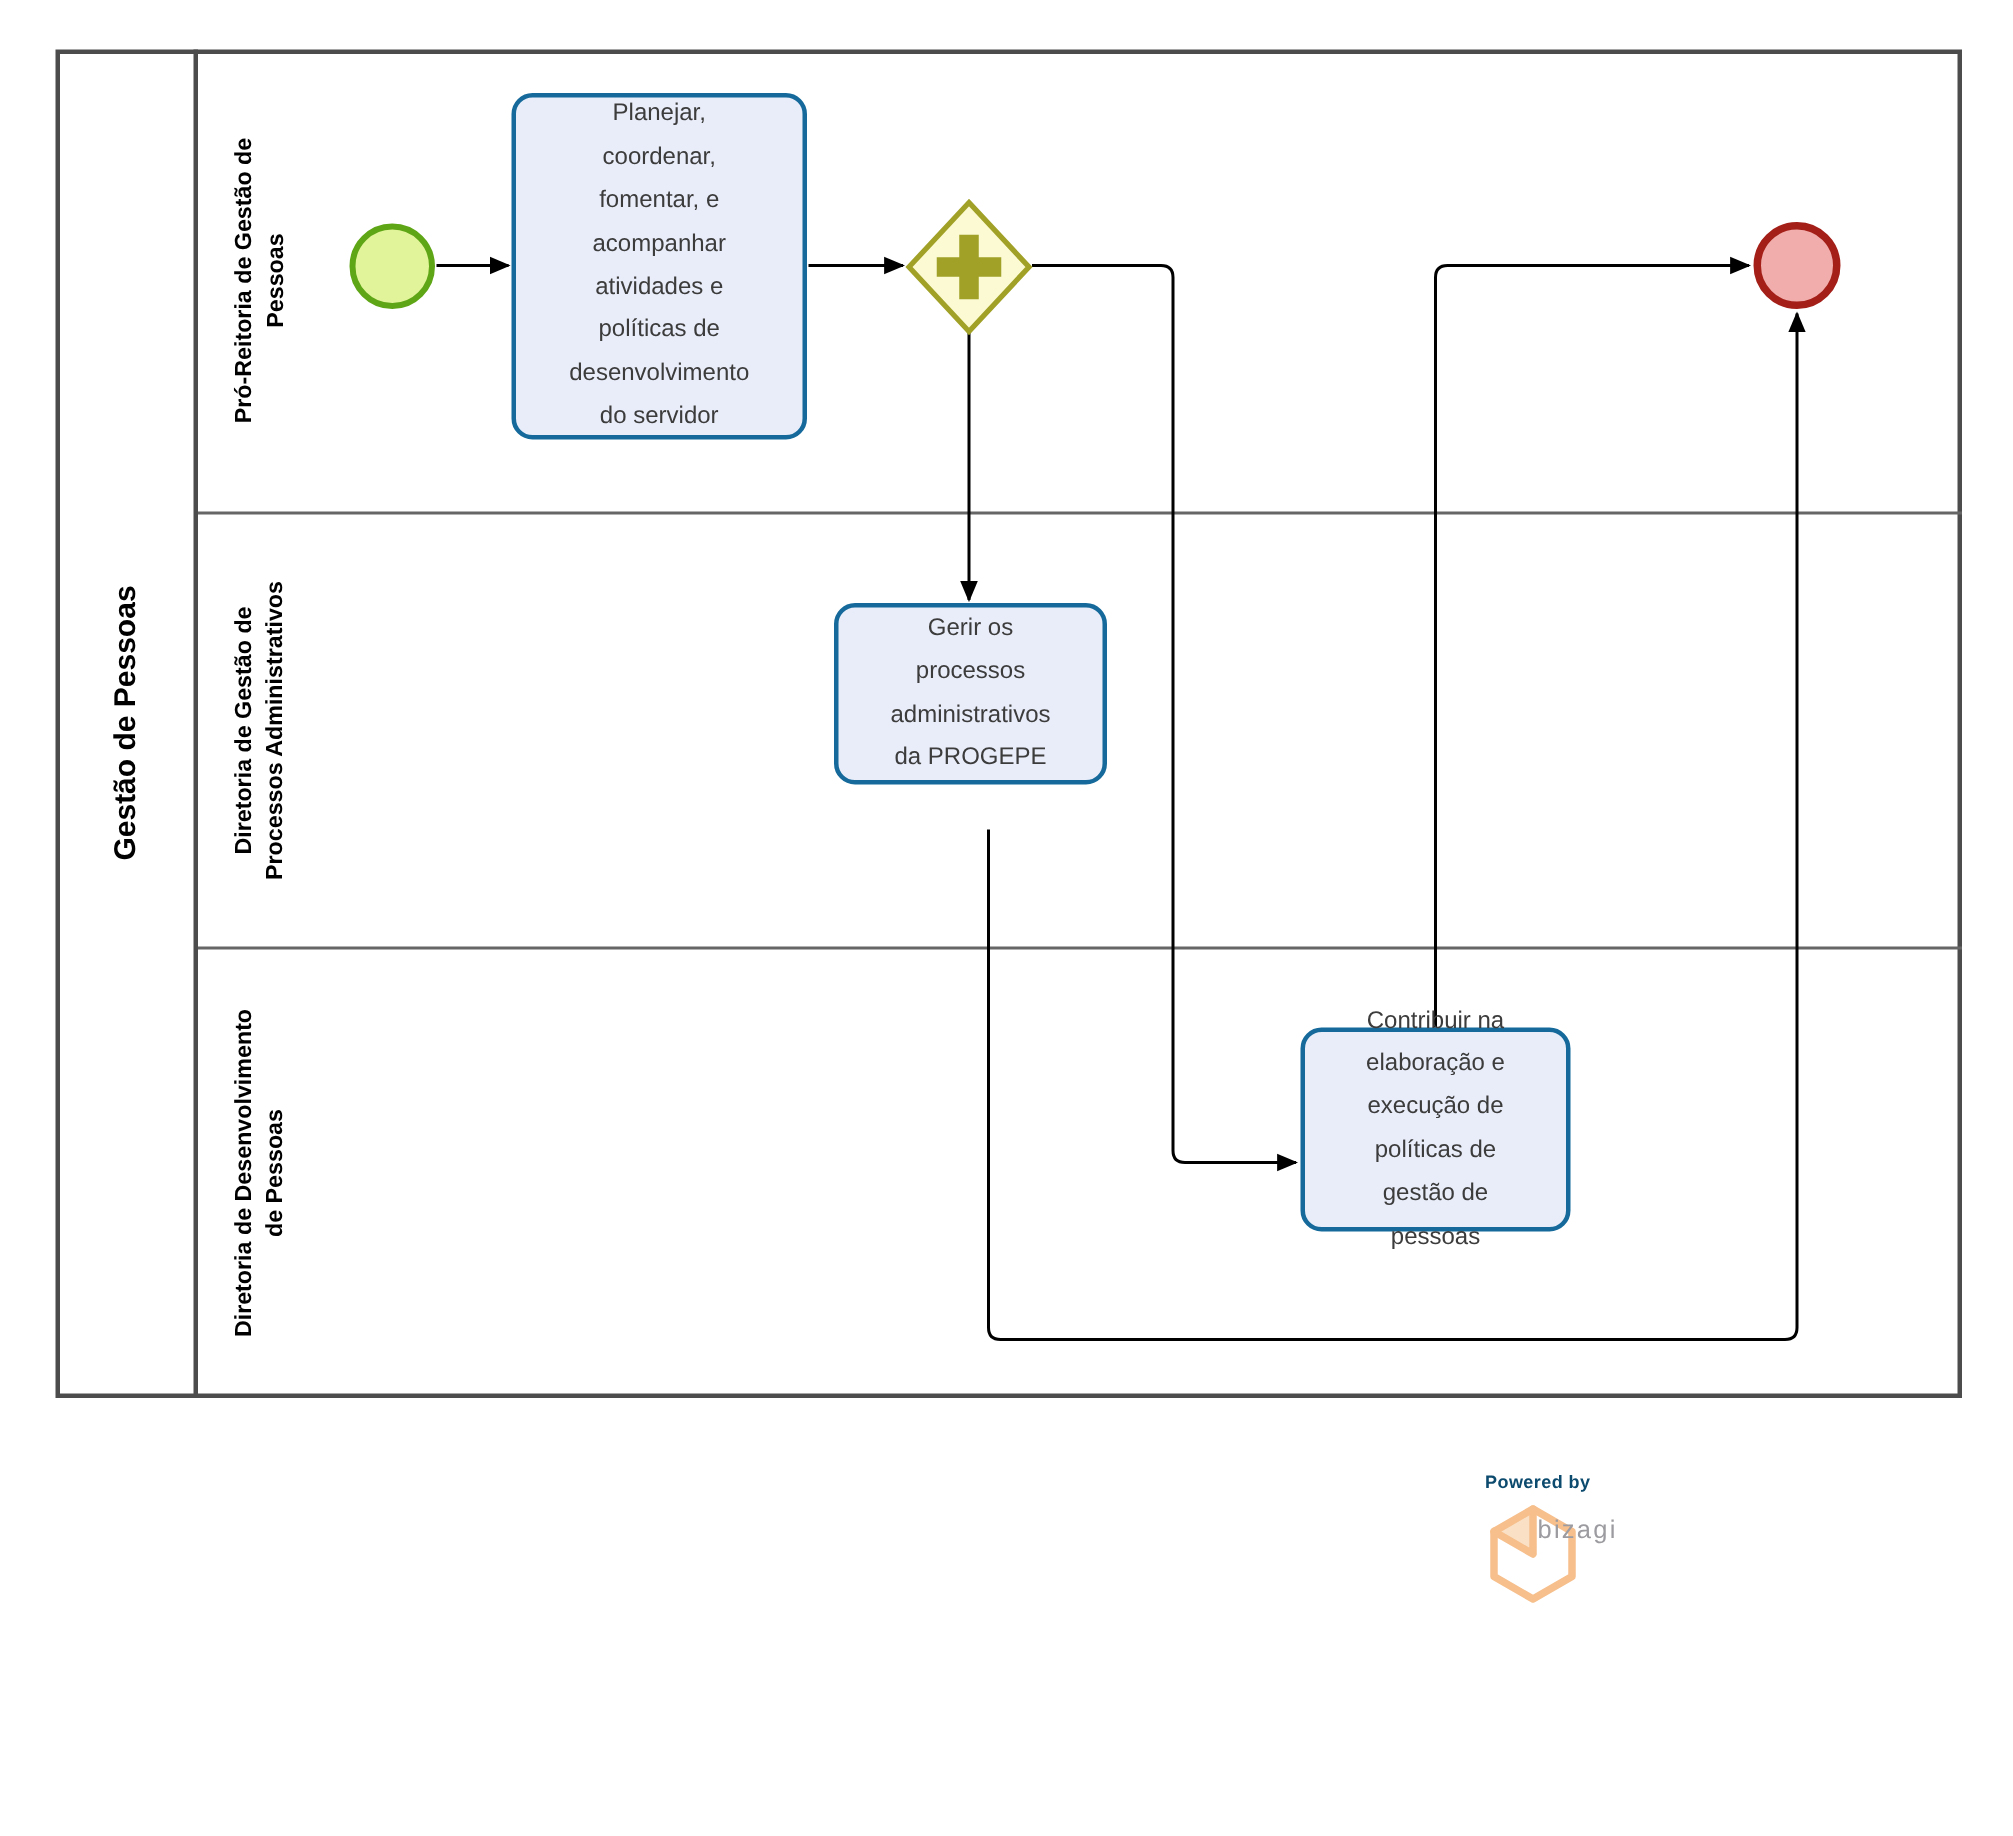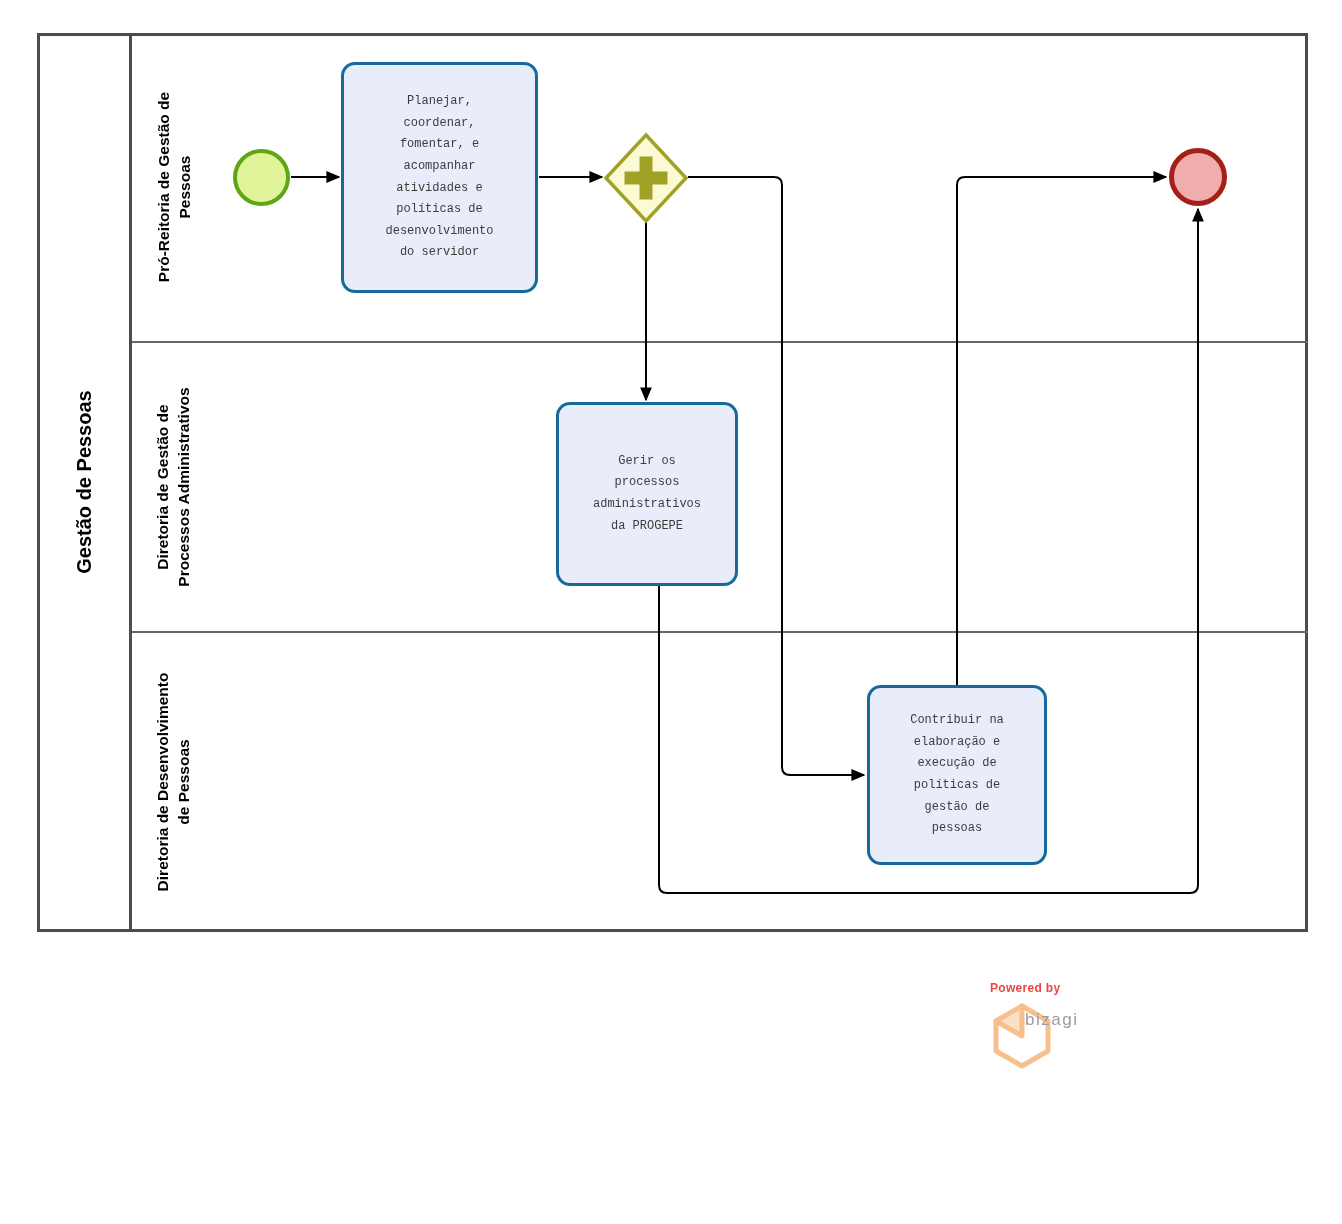--- a/index.html
+++ b/index.html
@@ -22,37 +22,37 @@
     position:absolute;display:flex;align-items:center;justify-content:center;
     transform:rotate(-90deg);text-align:center;color:#000;font-weight:bold;
     white-space:pre-line;line-height:1.35;
   }
   .pool-title{font-size:20px;white-space:nowrap;}
   .lane-title{font-size:15.5px;}
   
   .task{
     position:absolute;box-sizing:border-box;border:3px solid #156a9b;border-radius:14px;
     background:#e9edf9;display:flex;align-items:center;justify-content:center;
-    color:#3c3c3c;font-size:12px;line-height:1.8;text-align:center;white-space:pre-line;font-family:Liberation Mono, monospace;
+    color:#3c3c3c;font-size:16px;line-height:1.8;text-align:center;white-space:pre-line;
   }
   .event{position:absolute;box-sizing:border-box;border-radius:50%;}
   .start-event{
     left:233px;top:149px;width:57px;height:57px;
     border:4px solid #5fa616;background:#e1f49a;
   }
   .end-event{
     left:1169px;top:148px;width:58px;height:58px;
     border:5px solid #a31f18;background:#f1adab;
   }
   .gateway-svg{position:absolute;left:603px;top:132px;}
   .connector-layer{position:absolute;left:0;top:0;pointer-events:none;}
   
   .powered-by{
     position:absolute;left:990px;top:981px;font-size:12px;font-weight:600;
-    color:#ef4444;letter-spacing:.3px;
+    color:#0c4a6e;letter-spacing:.3px;
   }
   .logo-hex{position:absolute;left:992px;top:1003px;}
   .brand-bizagi{
     position:absolute;left:1025px;top:1010px;font-size:17px;color:#9b9ba0;
     letter-spacing:1.5px;
   }
   .brand-modeler{
     position:absolute;left:1058px;top:1022px;font-size:40px;color:#f6bf8c;
     font-weight:400;letter-spacing:.5px;
   }
@@ -103,28 +103,28 @@
   </div>
 
   <svg class="gateway-svg" width="86" height="92" viewBox="0 0 86 92">
     <polygon points="43,3 83,46 43,89 3,46" fill="#fbfad2" stroke="#a1a128" stroke-width="3.5" stroke-linejoin="miter"></polygon>
     <g>
       <rect x="21.5" y="39.5" width="43" height="13" fill="#a1a128"></rect>
       <rect x="36.5" y="24.5" width="13" height="43" fill="#a1a128"></rect>
     </g>
   </svg>
 
-  <div class="task" style="left:556px;top:402px;width:182px;height:184px;">
+  <div class="task" style="left:556px;top:402px;width:182px;height:121px;">
     <span>Gerir os
 processos
 administrativos
 da PROGEPE</span>
   </div>
 
-  <div class="task" style="left:867px;top:685px;width:180px;height:180px;">
+  <div class="task" style="left:867px;top:685px;width:180px;height:136px;">
     <span>Contribuir na
 elaboração e
 execução de
 políticas de
 gestão de
 pessoas</span>
   </div>
 
   <div class="event end-event"></div>
 

